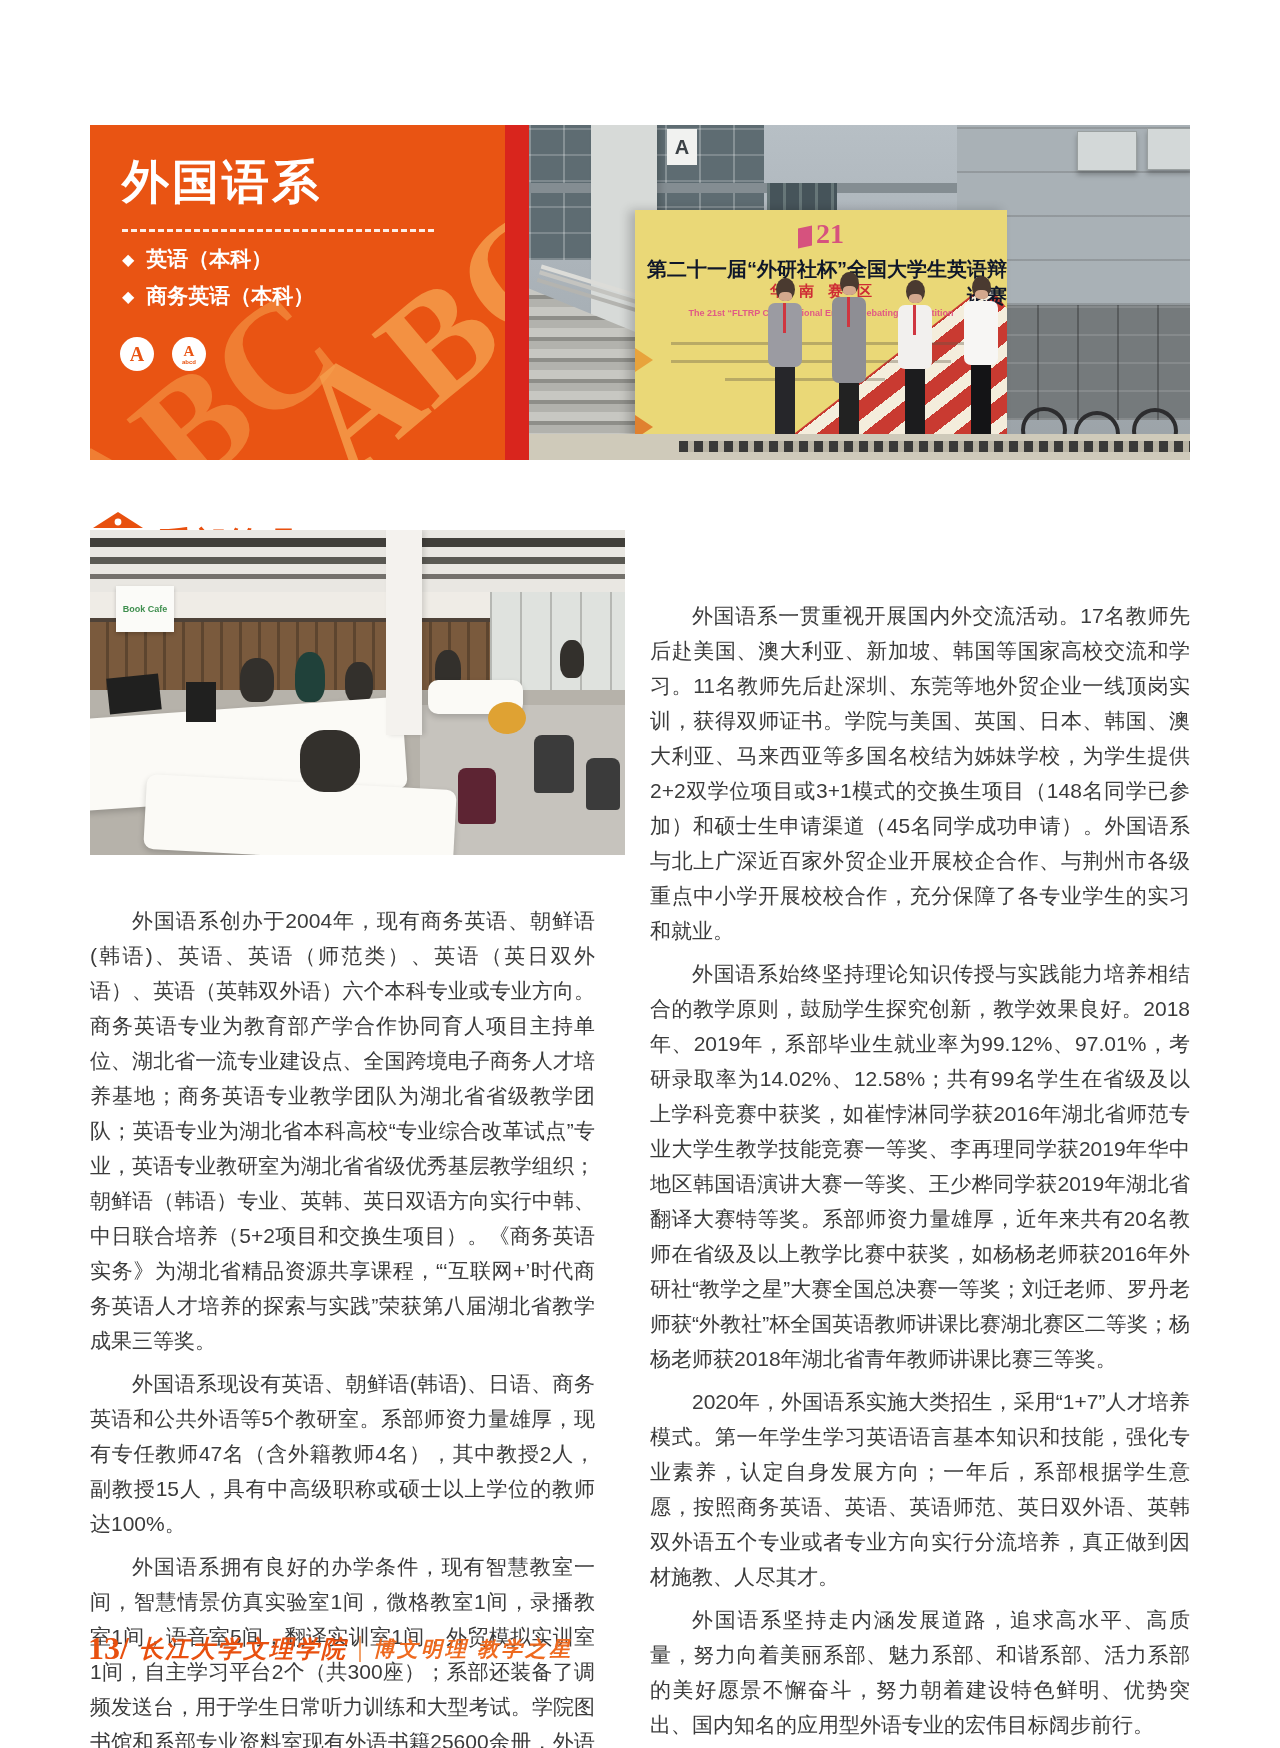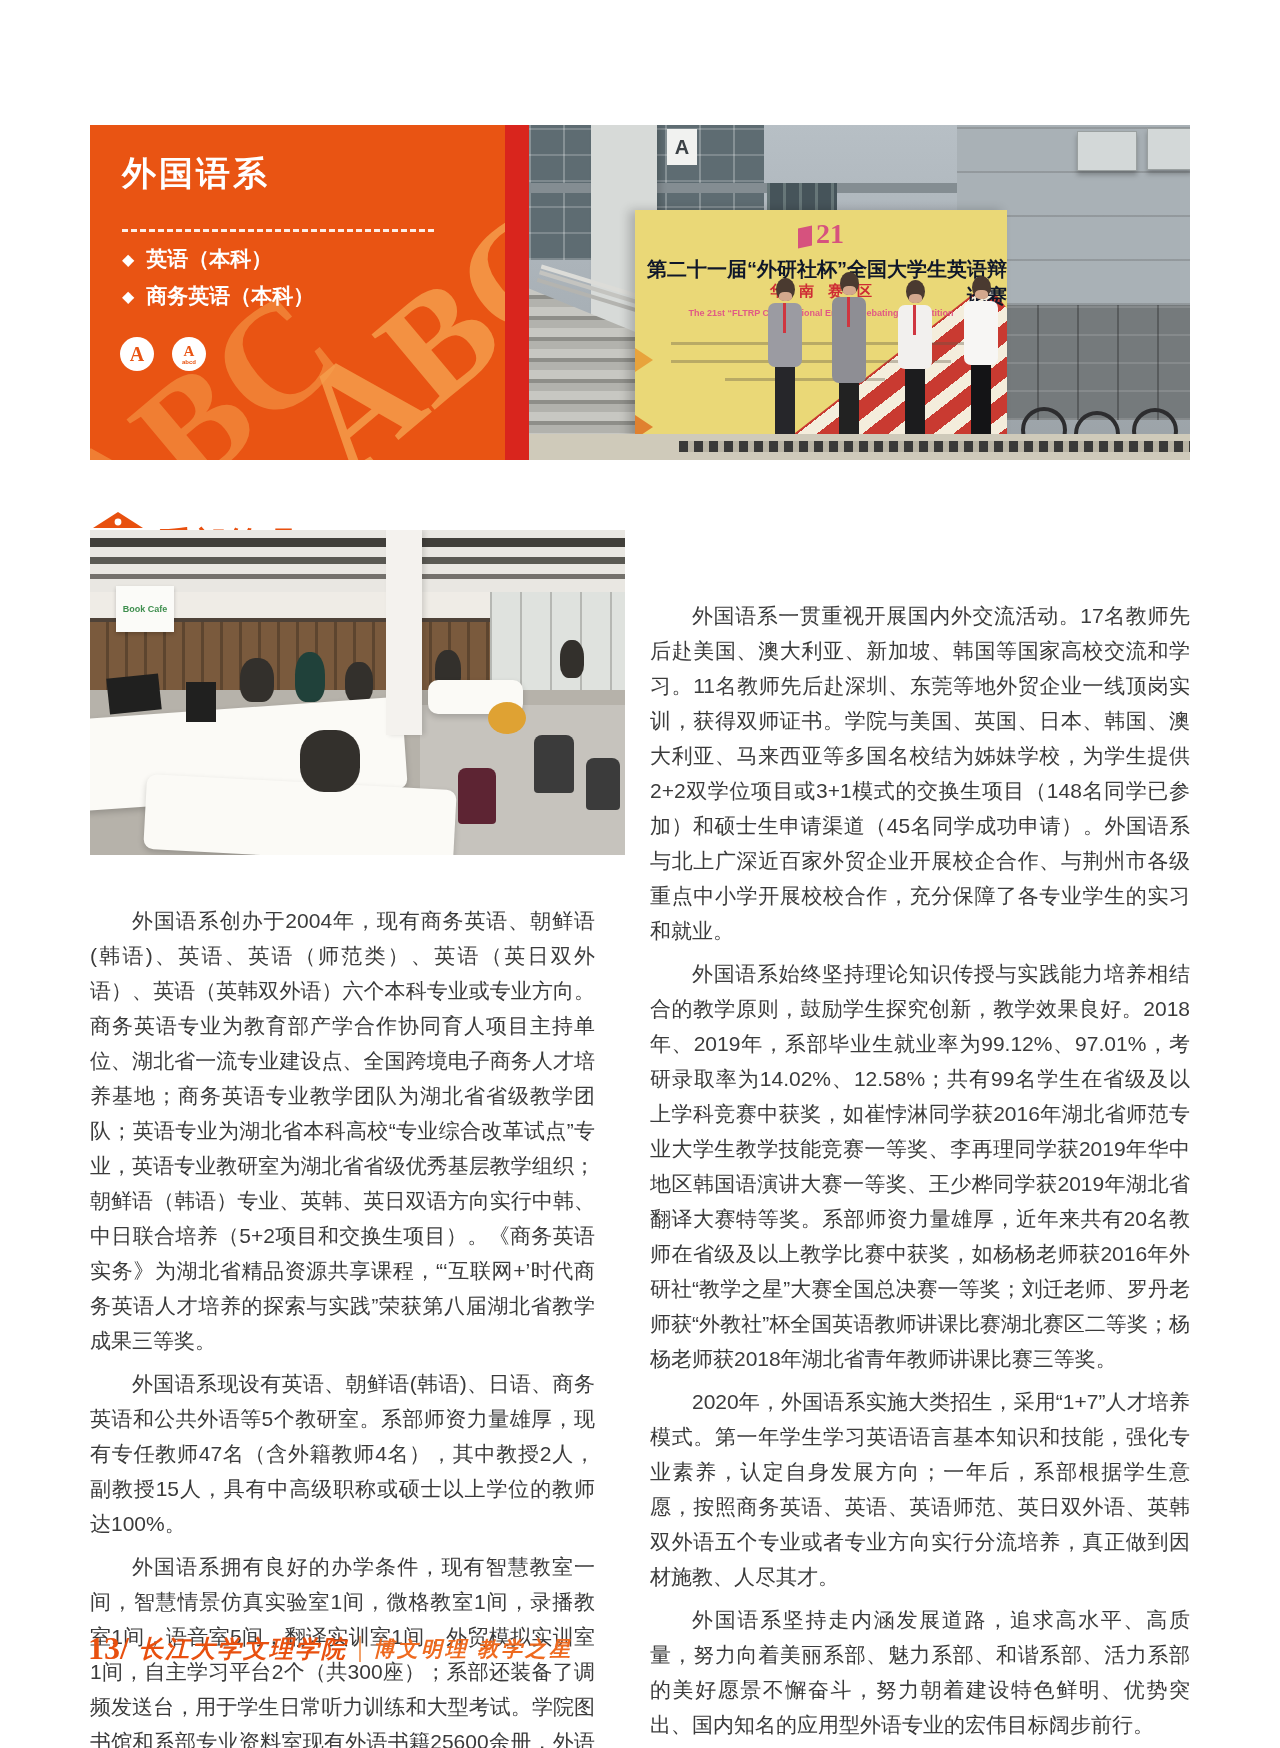--- a/index.html
+++ b/index.html
@@ -7,21 +7,21 @@
         font-family:"Liberation Sans","DejaVu Sans",sans-serif;color:#3a3a3a;}
   .abs{position:absolute;}
 
   
   .dept-header{left:90px;top:125px;width:415px;height:335px;background:#E95413;overflow:hidden;}
   .watermark{position:absolute;font-family:"Liberation Serif","DejaVu Serif",serif;font-weight:bold;
              color:#F6A14E;opacity:.8;pointer-events:none;line-height:1;}
   .wm1{font-size:150px;left:190px;top:140px;transform:rotate(-40deg);}
   .wm2{font-size:150px;left:-55px;top:225px;transform:rotate(-40deg);opacity:.55;}
   .dept-title{position:absolute;left:32px;top:26px;font-family:"Liberation Serif","DejaVu Serif",serif;
-              font-size:34px;font-weight:bold;color:#fff;letter-spacing:3px;}
+              font-size:47px;font-weight:bold;color:#fff;letter-spacing:3px;}
   .dept-dash{position:absolute;left:32px;top:104px;width:312px;border-top:3px dashed rgba(255,255,255,.9);}
   .bullet-row{position:absolute;left:32px;display:flex;align-items:center;color:#fff;font-weight:bold;font-size:21px;}
   .bullet-row .dia{font-size:16px;margin-right:12px;}
   .badges{position:absolute;left:30px;top:212px;display:flex;gap:18px;}
   .badge{width:34px;height:34px;border-radius:50%;background:#fff;display:flex;flex-direction:column;
          align-items:center;justify-content:center;color:#E95413;font-weight:bold;line-height:1;}
   .badge .big-a{font-size:20px;font-family:"Liberation Serif","DejaVu Serif",serif;}
   .badge .small-abc{font-size:6px;letter-spacing:0;}
 
   

